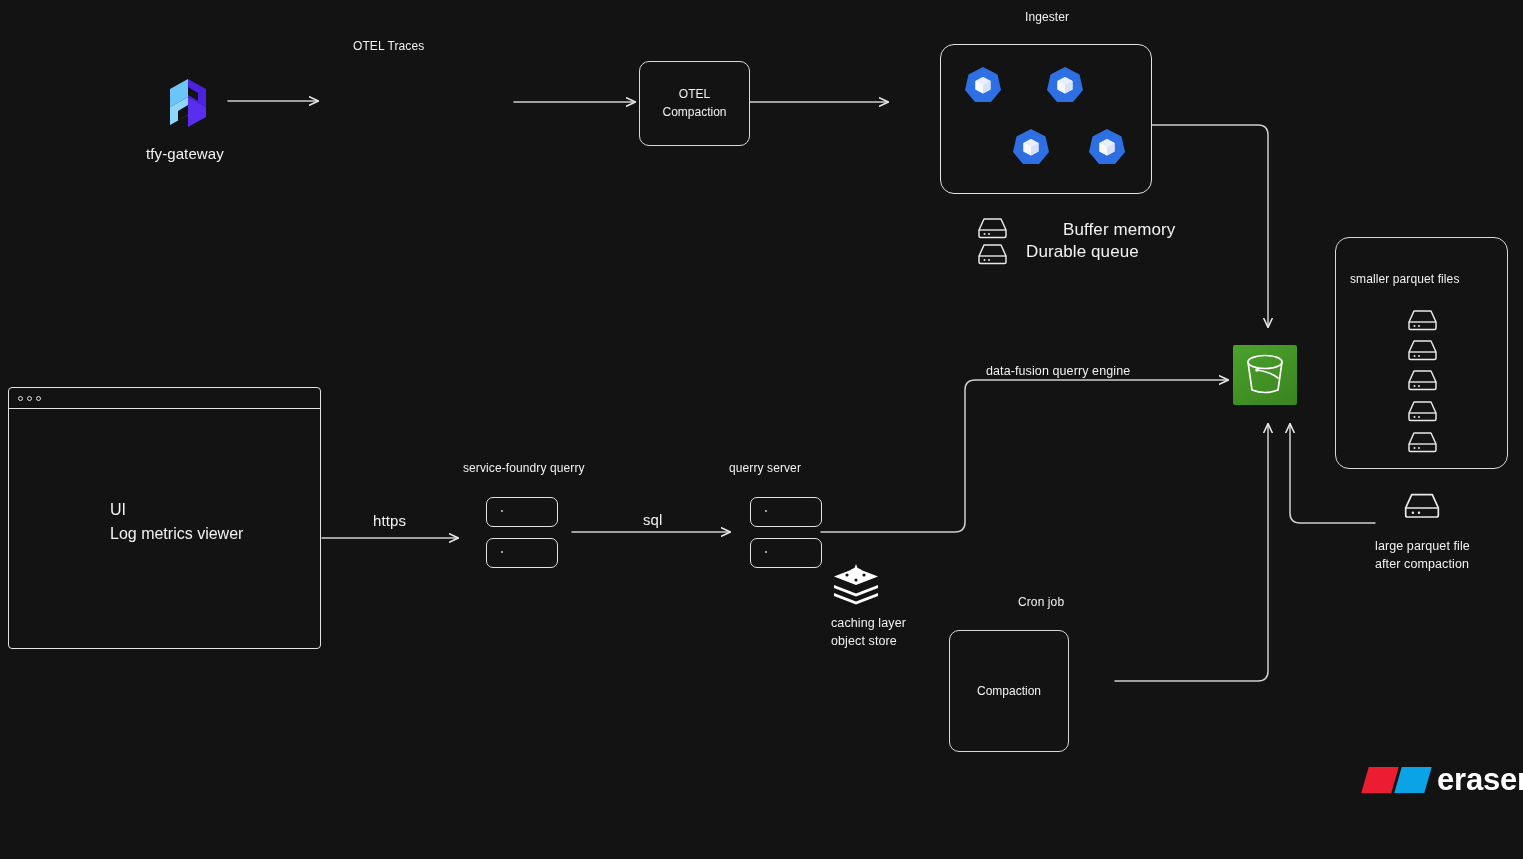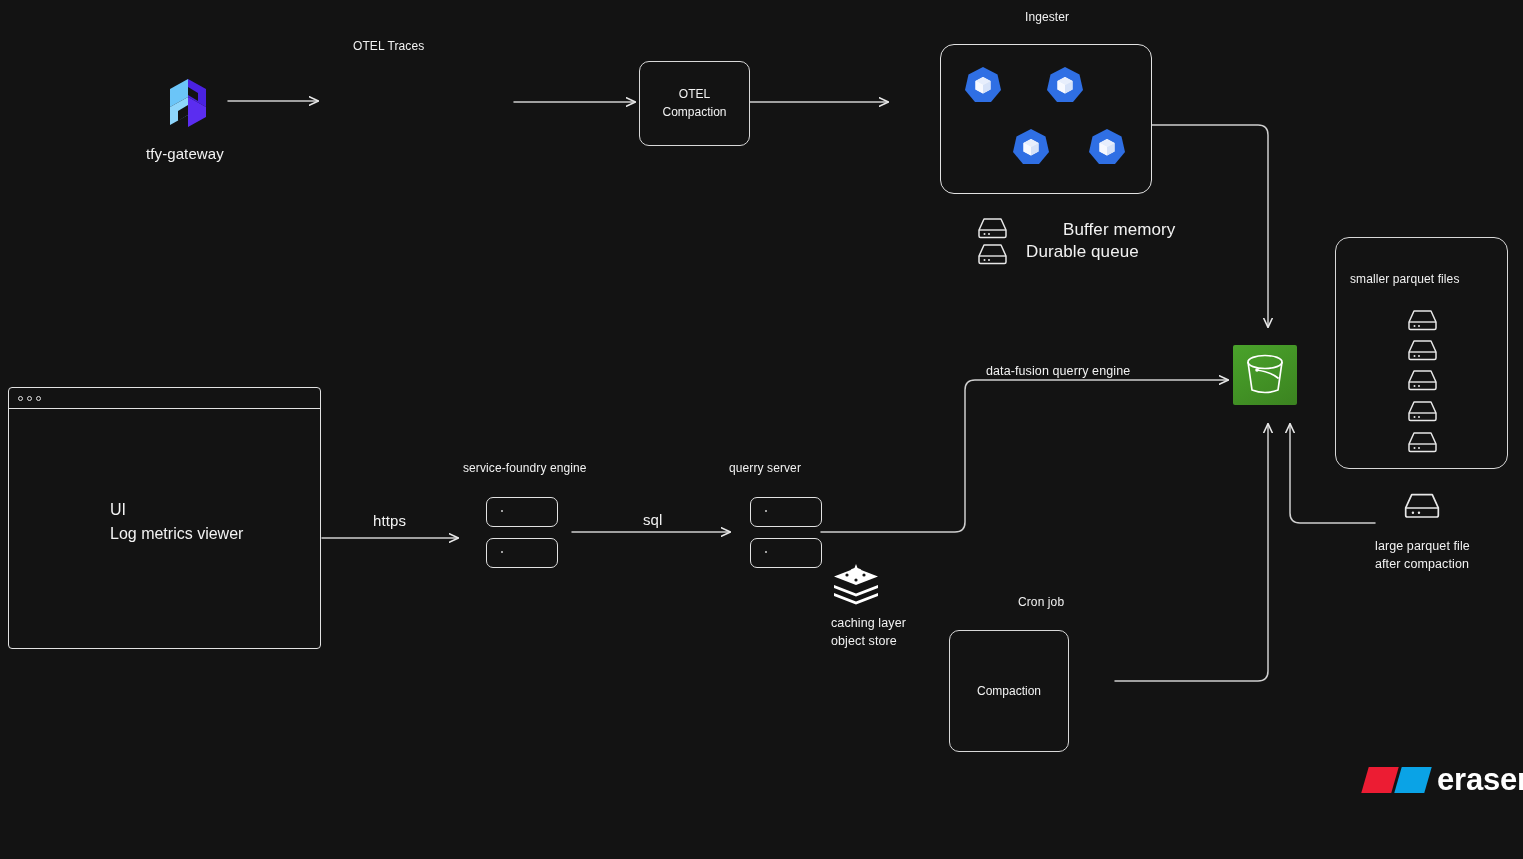--- a/index.html
+++ b/index.html
@@ -330,21 +330,21 @@
       <span class="dot"></span>
       <span class="dot"></span>
       <span class="dot"></span>
     </div>
     <div id="ui-text">UI
 Log metrics viewer</div>
   </div>
 
   <div class="lbl t15" style="left:373px; top:512px;">https</div>
 
-  <div class="lbl t16" style="left:463px; top:461px;">service-foundry engine</div>
+  <div class="lbl t16" style="left:463px; top:461px;">service-foundry querry</div>
   <div class="pill" style="left:486px; top:497px;"></div>
   <div class="pill" style="left:486px; top:538px;"></div>
 
   <div class="lbl t15" style="left:643px; top:511px;">sql</div>
 
   <div class="lbl t16" style="left:729px; top:461px;">querry server</div>
   <div class="pill" style="left:750px; top:497px;"></div>
   <div class="pill" style="left:750px; top:538px;"></div>
 
   <div class="node" style="left:830px; top:563px; width:52px; height:44px;">

